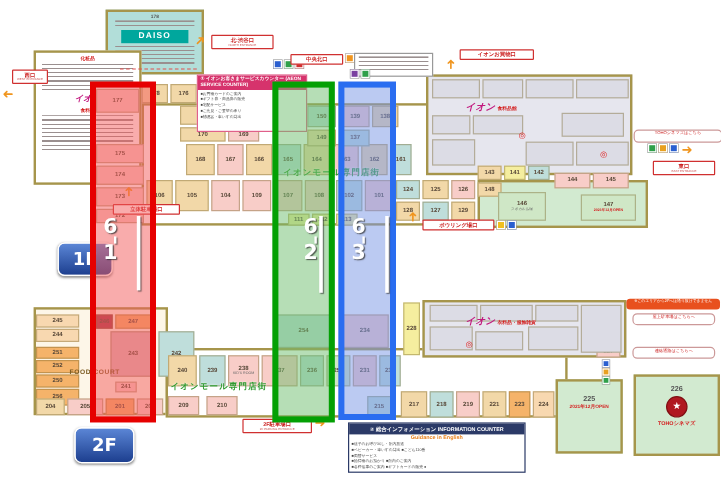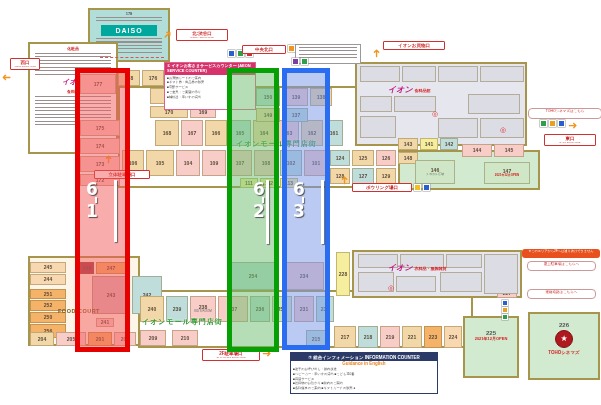--- a/index.html
+++ b/index.html
@@ -200,20 +200,22 @@
     <div class="sub">Guidance in English</div>
     <div id="info-lines">
         <div class="ln">■迷子のお呼び出し・館内放送</div>
         <div class="ln">■ベビーカー・車いすの貸出 ■こども110番</div>
         <div class="ln">■両替サービス</div>
         <div class="ln">■拾得物のお預かり ■館内のご案内</div>
         <div class="ln">■各種催事のご案内 ■ギフトカードの販売 ●</div>
       </div>
   </div>
 
+  <div class="badge" style="left:48px;top:202px;width:44px;height:26px;">1F</div>
+  <div class="badge" style="left:62px;top:356px;width:48px;height:28px;">2F</div>
 
   <div class="ov red" style="left:75px;top:68px;width:55px;height:284px;"></div>
   <div class="ov green" style="left:227px;top:68px;width:52px;height:284px;"></div>
   <div class="ov blue" style="left:282px;top:68px;width:48px;height:282px;"></div>
 
   <div class="zlabel" style="left:86px;top:182px;">
     <span>6</span><span class="dash"></span><span>1</span>
   </div>
   <div class="zbar" style="left:114px;top:180px;height:62px;"></div>
 

